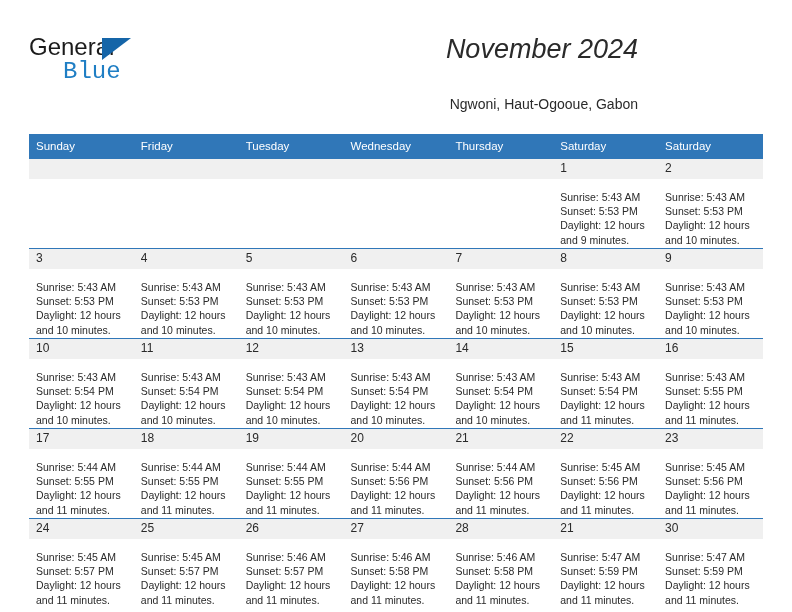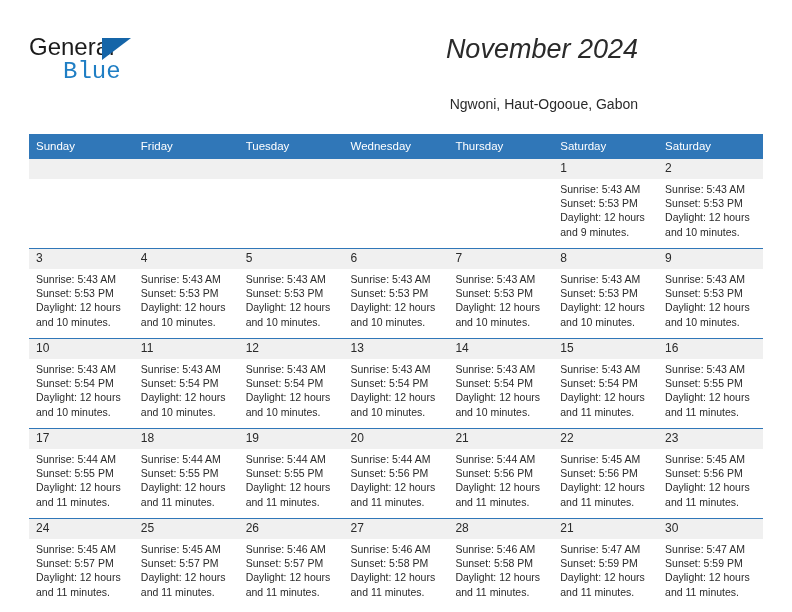--- a/index.html
+++ b/index.html
@@ -120,21 +120,21 @@
     font-size: 12px;
     color: #2a2a2a;
     padding: 2px 0 3px 7px;
     height: 15px;
     line-height: 15px;
   }
   .daynum.empty {
     color: transparent;
   }
   .details {
-    padding: 3px 6px 0 7px;
+    padding: 11px 6px 0 7px;
     font-size: 10.5px;
     line-height: 14.2px;
     color: #2a2a2a;
   }
   .details div {
     white-space: nowrap;
   }
   .details .dl {
     white-space: normal;
   }

